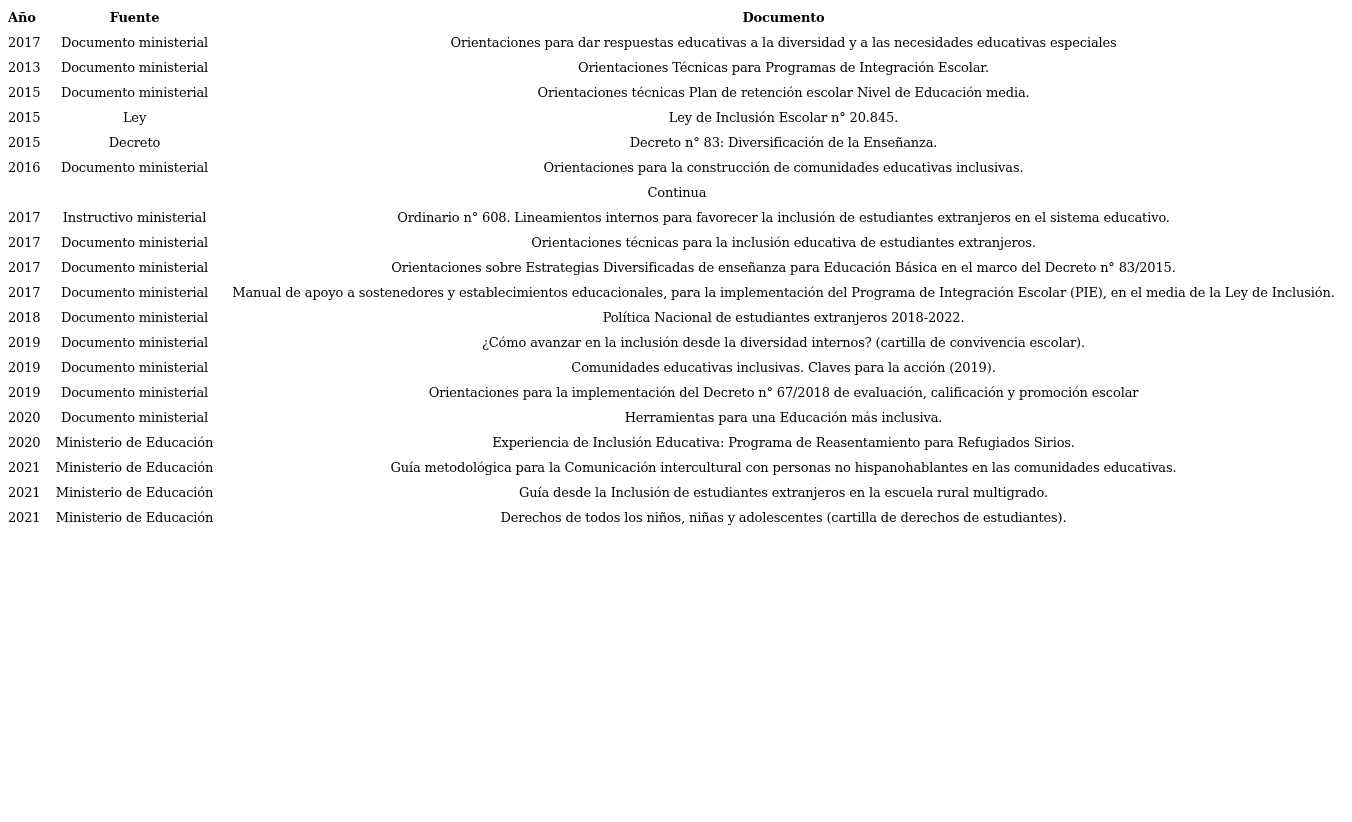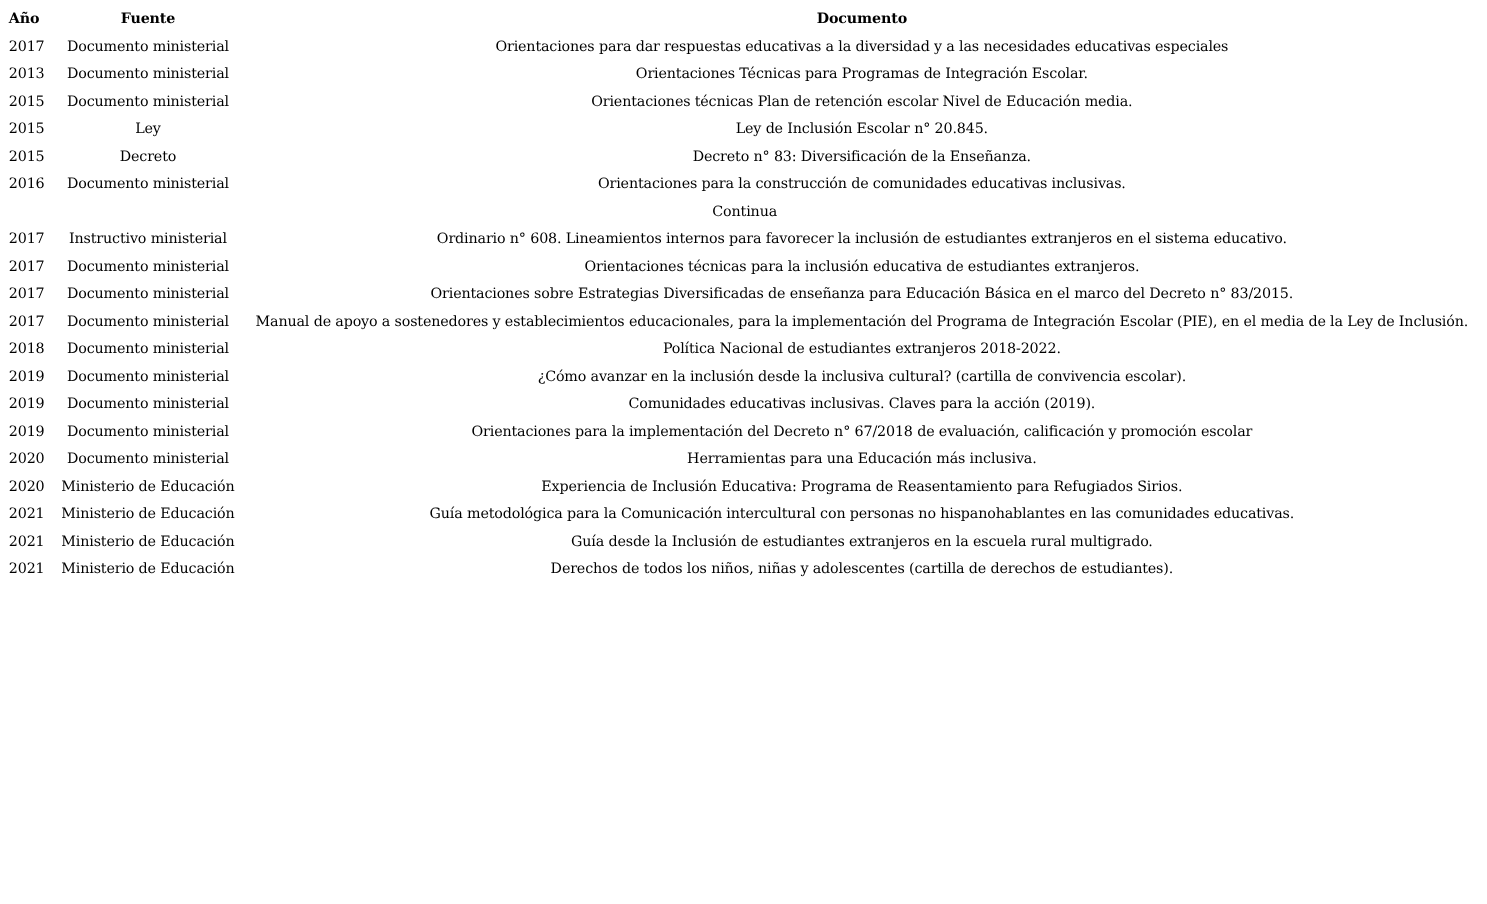--- a/index.html
+++ b/index.html
@@ -93,21 +93,21 @@
         <td class="c-doc">Manual de apoyo a sostenedores y establecimientos educacionales, para la implementación del Programa de Integración Escolar (PIE), en el media de la Ley de Inclusión.</td>
       </tr>
       <tr>
         <td class="c-year">2018</td>
         <td class="c-src">Documento ministerial</td>
         <td class="c-doc">Política Nacional de estudiantes extranjeros 2018-2022.</td>
       </tr>
       <tr>
         <td class="c-year">2019</td>
         <td class="c-src">Documento ministerial</td>
-        <td class="c-doc">¿Cómo avanzar en la inclusión desde la inclusiva cultural? (cartilla de convivencia escolar).</td>
+        <td class="c-doc">¿Cómo avanzar en la inclusión desde la diversidad internos? (cartilla de convivencia escolar).</td>
       </tr>
       <tr>
         <td class="c-year">2019</td>
         <td class="c-src">Documento ministerial</td>
         <td class="c-doc">Comunidades educativas inclusivas. Claves para la acción (2019).</td>
       </tr>
       <tr>
         <td class="c-year">2019</td>
         <td class="c-src">Documento ministerial</td>
         <td class="c-doc">Orientaciones para la implementación del Decreto n° 67/2018 de evaluación, calificación y promoción escolar</td>

